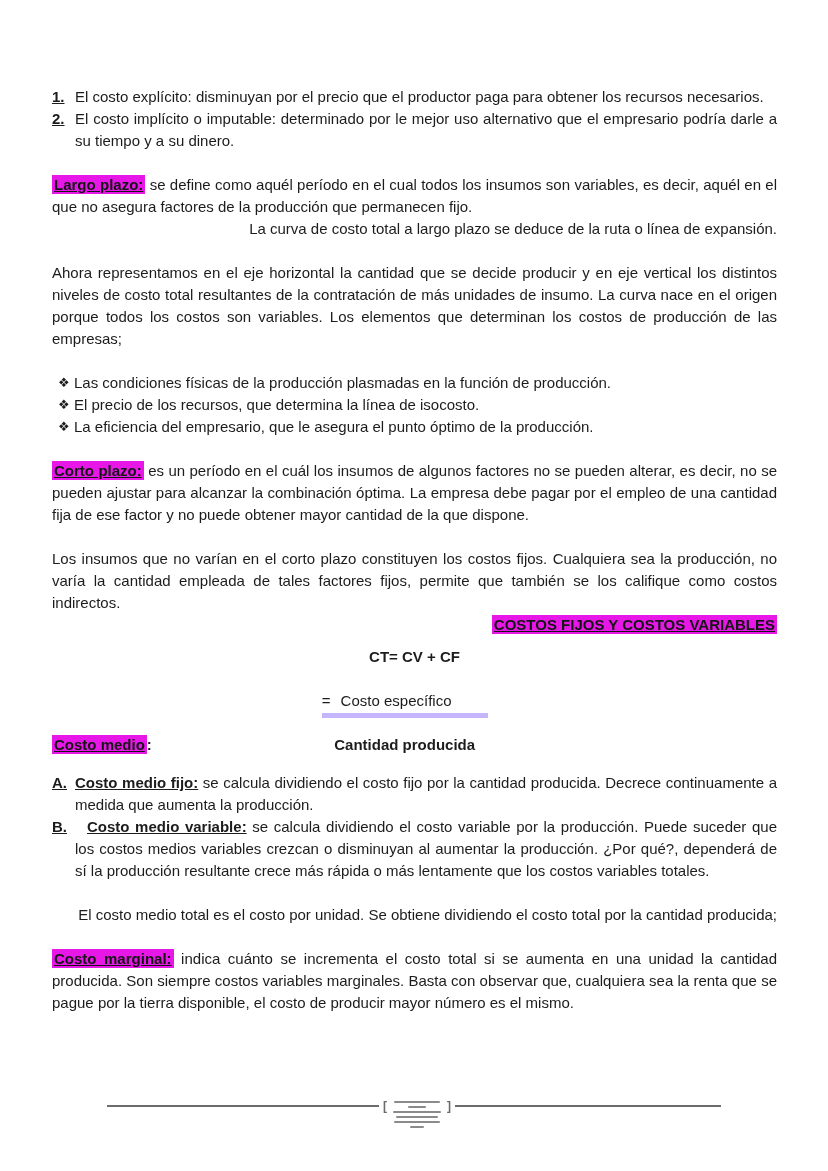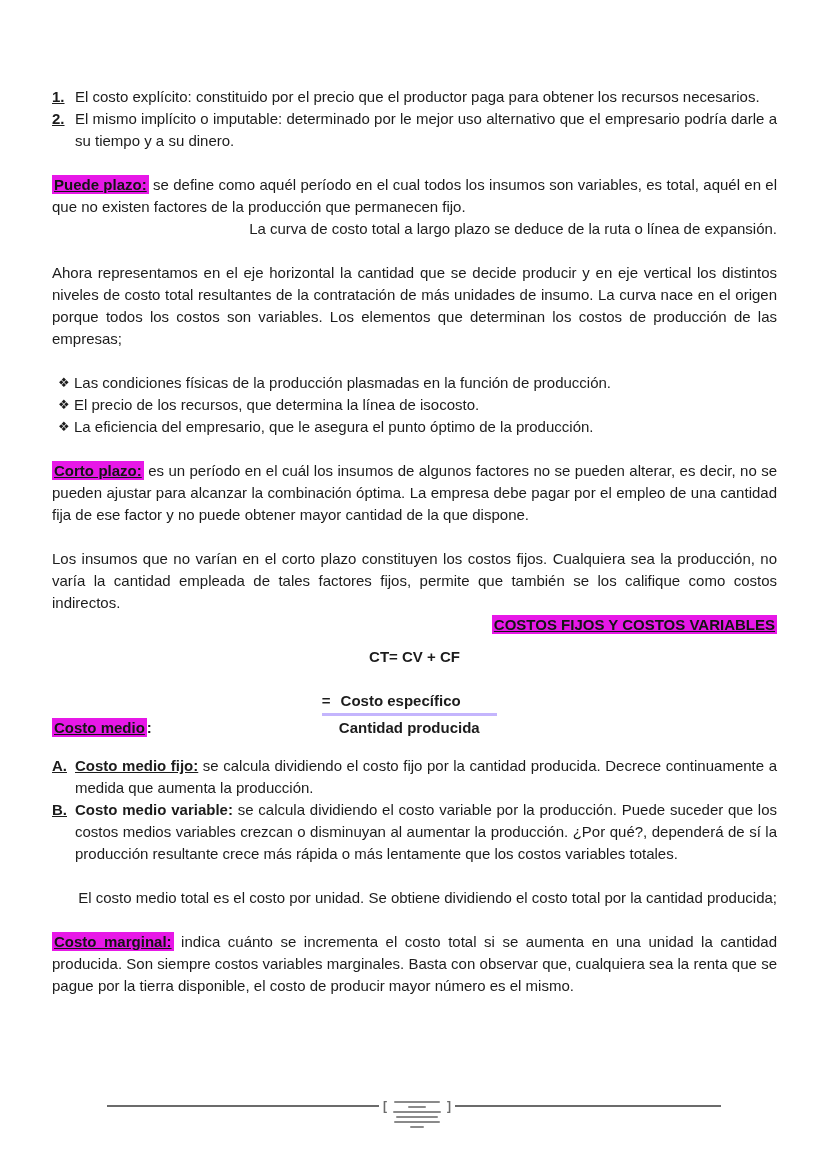--- a/index.html
+++ b/index.html
@@ -33,27 +33,27 @@
     color:#141414;
     padding:1px 2px;
   }
   .bold{font-weight:bold;}
   .formula{text-align:center;font-weight:bold;margin:10px 0;}
   
   .cm-row{display:flex;align-items:flex-end;margin:22px 0 16px 0;}
   .cm-term{white-space:nowrap;}
   .fraction{margin-left:170px;display:inline-block;}
   .fraction .num{
-    font-weight:bold;
-    border-bottom:3px solid #c4b5fd;
+    font-weight:normal;
+    border-bottom:5px solid #c4b5fd;
     padding:0 36px 1px 0;
     display:block;
   }
   .fraction .num .eq{margin-right:10px;}
-  .fraction .den{display:block;font-weight:bold;text-align:center;padding-top:1px;}
+  .fraction .den{display:block;font-weight:bold;text-align:center;padding-top:16px;}
   
   .footer{
     position:absolute;left:0;top:1098px;width:828px;
     display:flex;justify-content:center;align-items:flex-start;
   }
   .rule{height:2px;background:#6b6b6b;margin-top:7px;}
   .rule.left{width:272px;}
   .rule.right{width:266px;}
   .bracket{color:#6b6b6b;font-size:12px;line-height:12px;margin:2px 4px 0 4px;font-weight:bold;}
   .micro{
@@ -64,31 +64,31 @@
   .w1{width:46px;}.w2{width:18px;}.w3{width:48px;}.w4{width:42px;}.w5{width:46px;}.w6{width:14px;}
 </style>
 </head>
 <body>
 
 <div class="page">
 
   <div class="hang-wrap">
     <div class="hang">
       <span class="marker">1.</span>
-      <span class="body">El costo explícito: constituido por el precio que el productor paga para obtener los recursos necesarios.</span>
+      <span class="body">El costo explícito: disminuyan por el precio que el productor paga para obtener los recursos necesarios.</span>
     </div>
     <div class="hang">
       <span class="marker">2.</span>
-      <span class="body">El mismo implícito o imputable: determinado por le mejor uso alternativo que el empresario podría darle a su tiempo y a su dinero.</span>
+      <span class="body">El costo implícito o imputable: determinado por le mejor uso alternativo que el empresario podría darle a su tiempo y a su dinero.</span>
     </div>
   </div>
 
   <p class="tight just">
-    <span class="hl">Puede plazo:</span>
-    <span>se define como aquél período en el cual todos los insumos son variables, es total, aquél en el que no existen factores de la producción que permanecen fijo.</span>
+    <span class="hl">Largo plazo:</span>
+    <span>se define como aquél período en el cual todos los insumos son variables, es decir, aquél en el que no asegura factores de la producción que permanecen fijo.</span>
   </p>
   <p>La curva de costo total a largo plazo se deduce de la ruta o línea de expansión.</p>
 
   <p class="just">Ahora representamos en el eje horizontal la cantidad que se decide producir y en eje vertical los distintos niveles de costo total resultantes de la contratación de más unidades de insumo. La curva nace en el origen porque todos los costos son variables. Los elementos que determinan los costos de producción de las empresas;</p>
 
   <div class="hang-wrap">
     <div class="bullet">
       <span class="glyph">❖</span>
       <span class="body">Las condiciones físicas de la producción plasmadas en la función de producción.</span>
     </div>
@@ -123,21 +123,21 @@
     </span>
   </div>
 
   <div class="hang-wrap">
     <div class="hang">
       <span class="marker">A.</span>
       <span class="body"><span class="bold" style="text-decoration:underline;">Costo medio fijo:</span> <span>se calcula dividiendo el costo fijo por la cantidad producida. Decrece continuamente a medida que aumenta la producción.</span></span>
     </div>
     <div class="hang">
       <span class="marker">B.</span>
-      <span class="body"><span class="bold" style="">Costo medio variable:</span> <span>se calcula dividiendo el costo variable por la producción. Puede suceder que los costos medios variables crezcan o disminuyan al aumentar la producción. ¿Por qué?, dependerá de sí la producción resultante crece más rápida o más lentamente que los costos variables totales.</span></span>
+      <span class="body"><span class="bold" style="text-decoration:underline;margin-left:12px;">Costo medio variable:</span> <span>se calcula dividiendo el costo variable por la producción. Puede suceder que los costos medios variables crezcan o disminuyan al aumentar la producción. ¿Por qué?, dependerá de sí la producción resultante crece más rápida o más lentamente que los costos variables totales.</span></span>
     </div>
   </div>
 
   <p>El costo medio total es el costo por unidad. Se obtiene dividiendo el costo total por la cantidad producida;</p>
 
 
   <p class="just">
     <span class="hl">Costo marginal:</span>
     <span>indica cuánto se incrementa el costo total si se aumenta en una unidad la cantidad producida. Son siempre costos variables marginales. Basta con observar que, cualquiera sea la renta que se pague por la tierra disponible, el costo de producir mayor número es el mismo.</span>
   </p>

